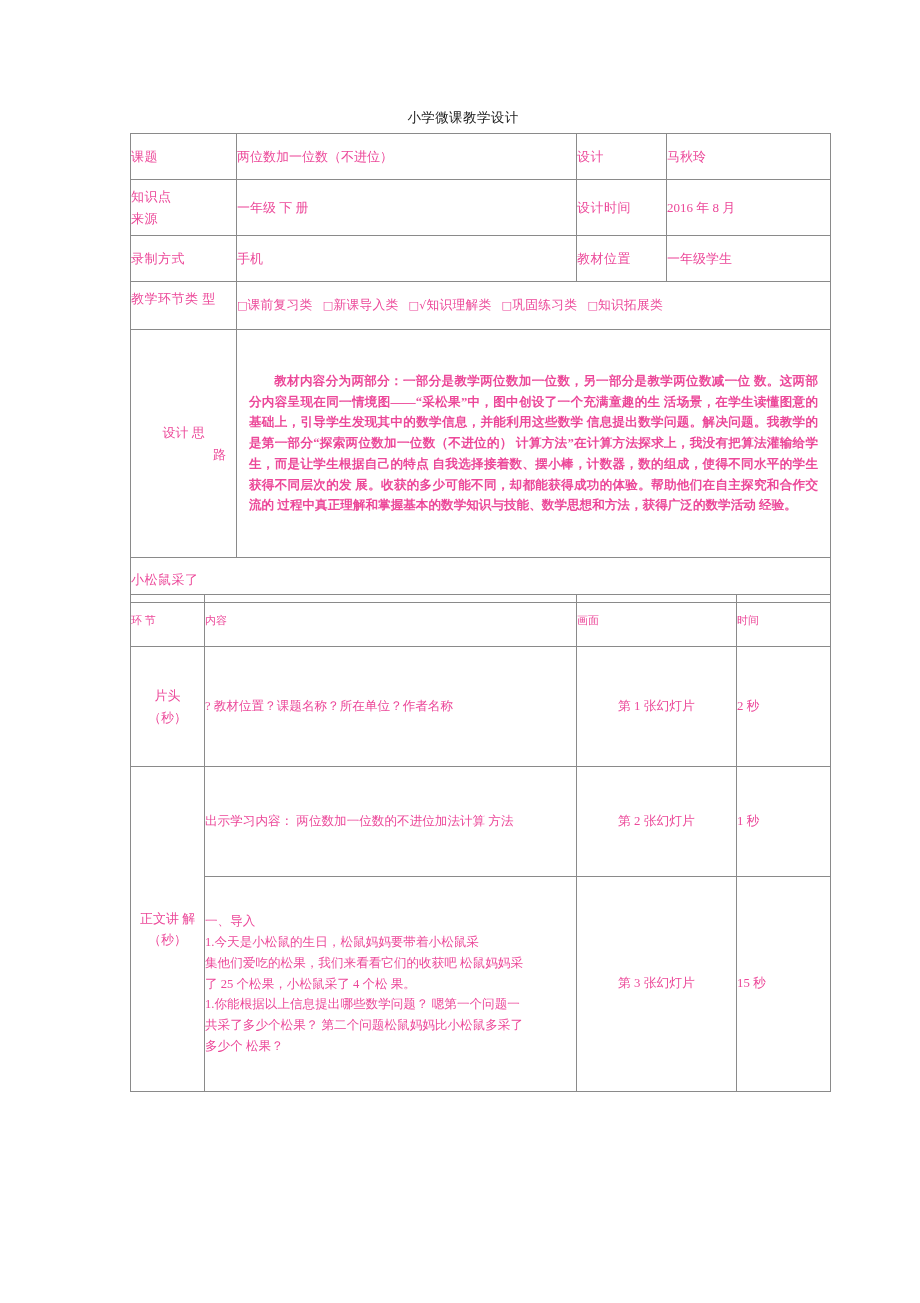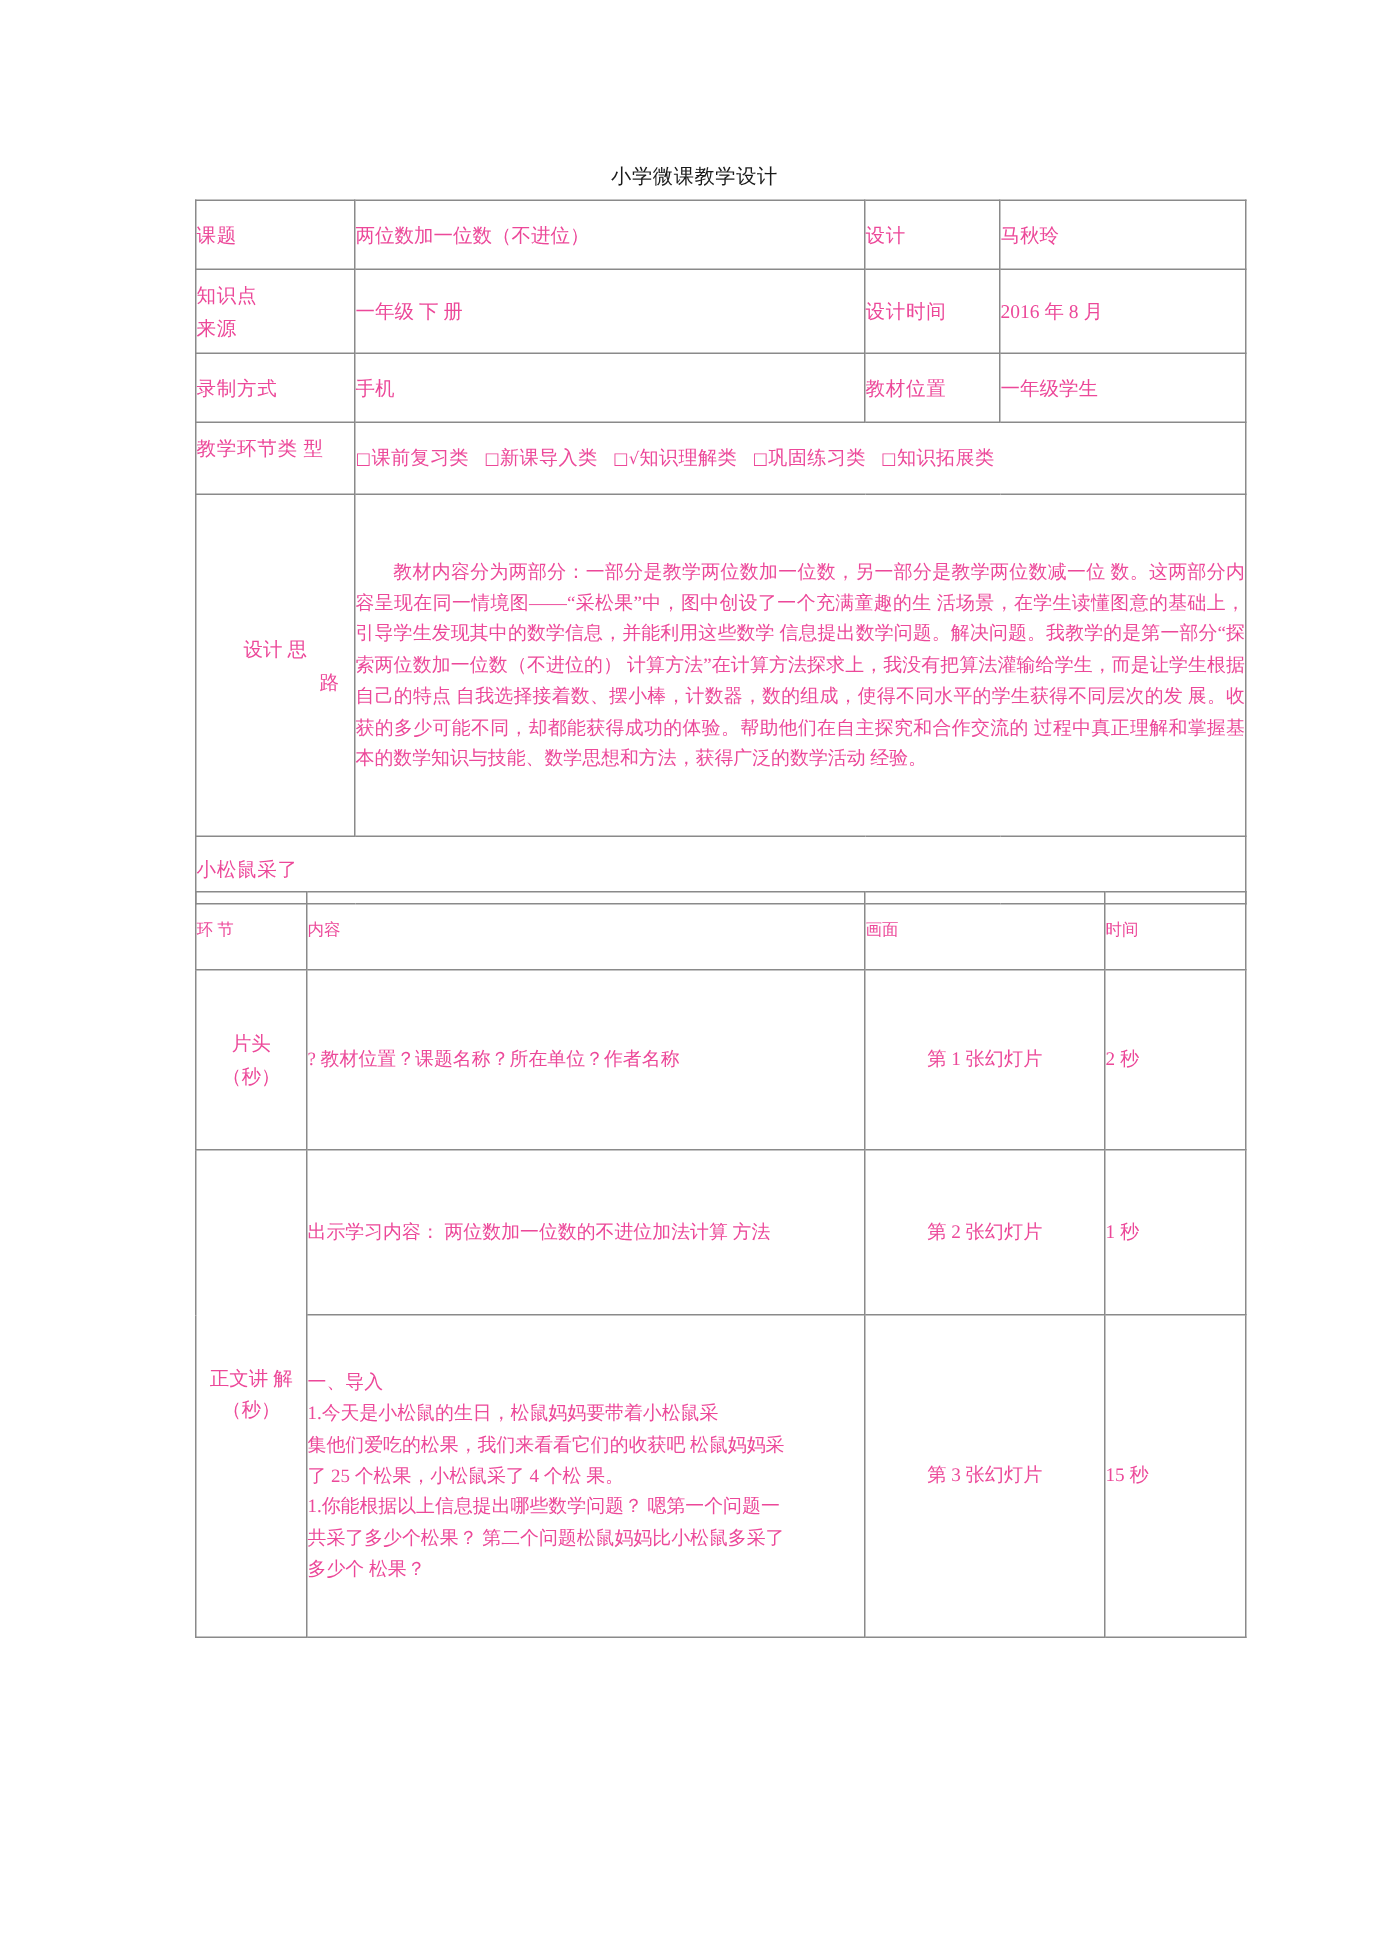--- a/index.html
+++ b/index.html
@@ -89,22 +89,23 @@
   }
   .idea-body {
     vertical-align: top;
     padding: 10px 12px 8px 10px;
     font-size: 12.6px;
     line-height: 2.0;
     text-align: justify;
     text-justify: inter-ideograph;
   }
   .idea-body p {
-    margin: 0;
+    margin: 12px;
     text-indent: 2em;
+    font-weight: bold;
   }
   .type-box {
     font-size: 12.8px;
     letter-spacing: 0.2px;
   }
   .chk { font-family: "DejaVu Sans", sans-serif; font-size: 11px; }
   .tick { font-family: "DejaVu Sans", sans-serif; font-size: 11px; }
 
   .th-cell {
     vertical-align: middle;

